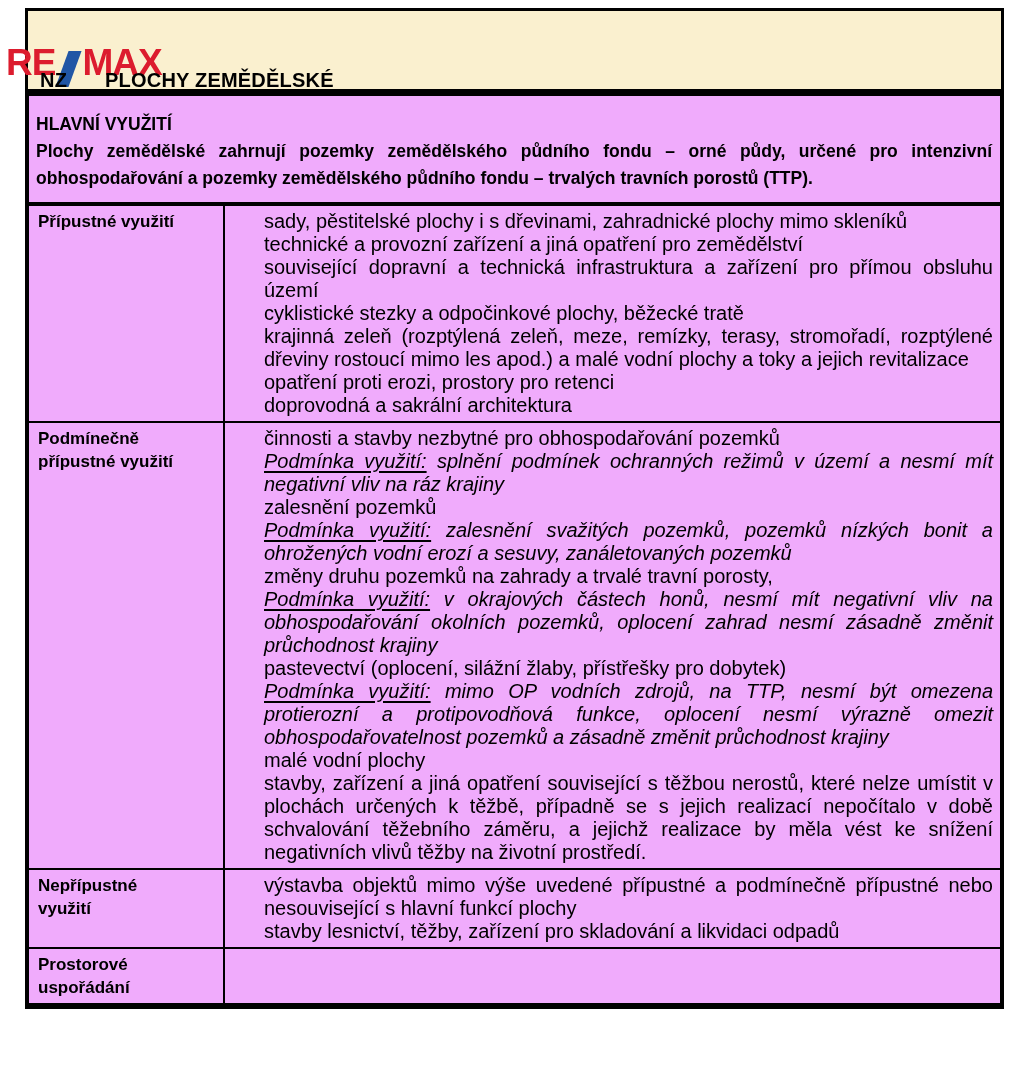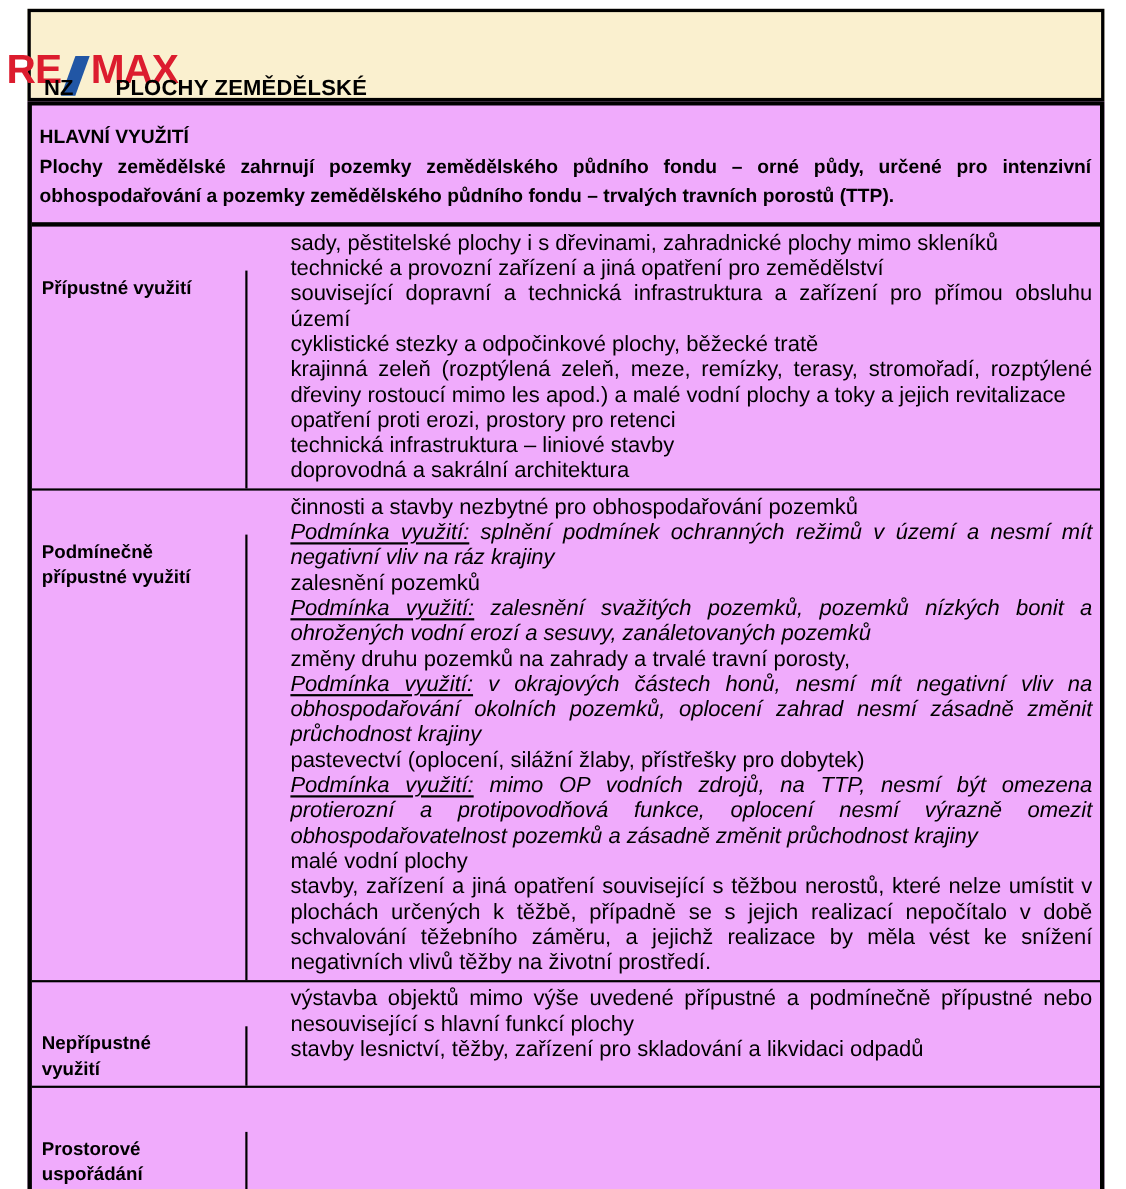--- a/index.html
+++ b/index.html
@@ -74,21 +74,20 @@
   .use-row{
     display:grid;
     grid-template-columns:196px 1fr;
   }
   .use-row + .use-row{border-top:2px solid var(--border);}
   .label-cell{
     border-right:2px solid var(--border);
     padding:4px 16px 4px 9px;
     font-size:17px;font-weight:bold;line-height:23px;
     white-space:pre-line;
-    margin-top:40px;
   }
   .content-cell{
     padding:4px 7px 4px 39px;
     font-size:20px;line-height:23px;
   }
   .content-cell p{text-align:justify;}
   .content-cell p.cond{font-style:italic;}
   .cond-label{
     font-style:italic;
     text-decoration:underline;
@@ -124,21 +123,20 @@
     <div class="use-table">
         <div class="use-row">
           <div class="label-cell">Přípustné využití</div>
           <div class="content-cell">
             <p>sady, pěstitelské plochy i s dřevinami, zahradnické plochy mimo skleníků</p>
             <p>technické a provozní zařízení a jiná opatření pro zemědělství</p>
             <p>související dopravní a technická infrastruktura a zařízení pro přímou obsluhu území</p>
             <p>cyklistické stezky a odpočinkové plochy, běžecké tratě</p>
             <p>krajinná zeleň (rozptýlená zeleň, meze, remízky, terasy, stromořadí, rozptýlené dřeviny rostoucí mimo les apod.) a malé vodní plochy a toky a jejich revitalizace</p>
             <p>opatření proti erozi, prostory pro retenci</p>
-            <p>technická infrastruktura – liniové stavby</p>
             <p>doprovodná a sakrální architektura</p>
           </div>
         </div>
         <div class="use-row">
           <div class="label-cell">Podmínečně
 přípustné využití</div>
           <div class="content-cell">
             <p>činnosti a stavby nezbytné pro obhospodařování pozemků</p>
             <p class="cond"><span class="cond-label">Podmínka využití:</span> splnění podmínek ochranných režimů v území a nesmí mít negativní vliv na ráz krajiny</p>
             <p>zalesnění pozemků</p>

